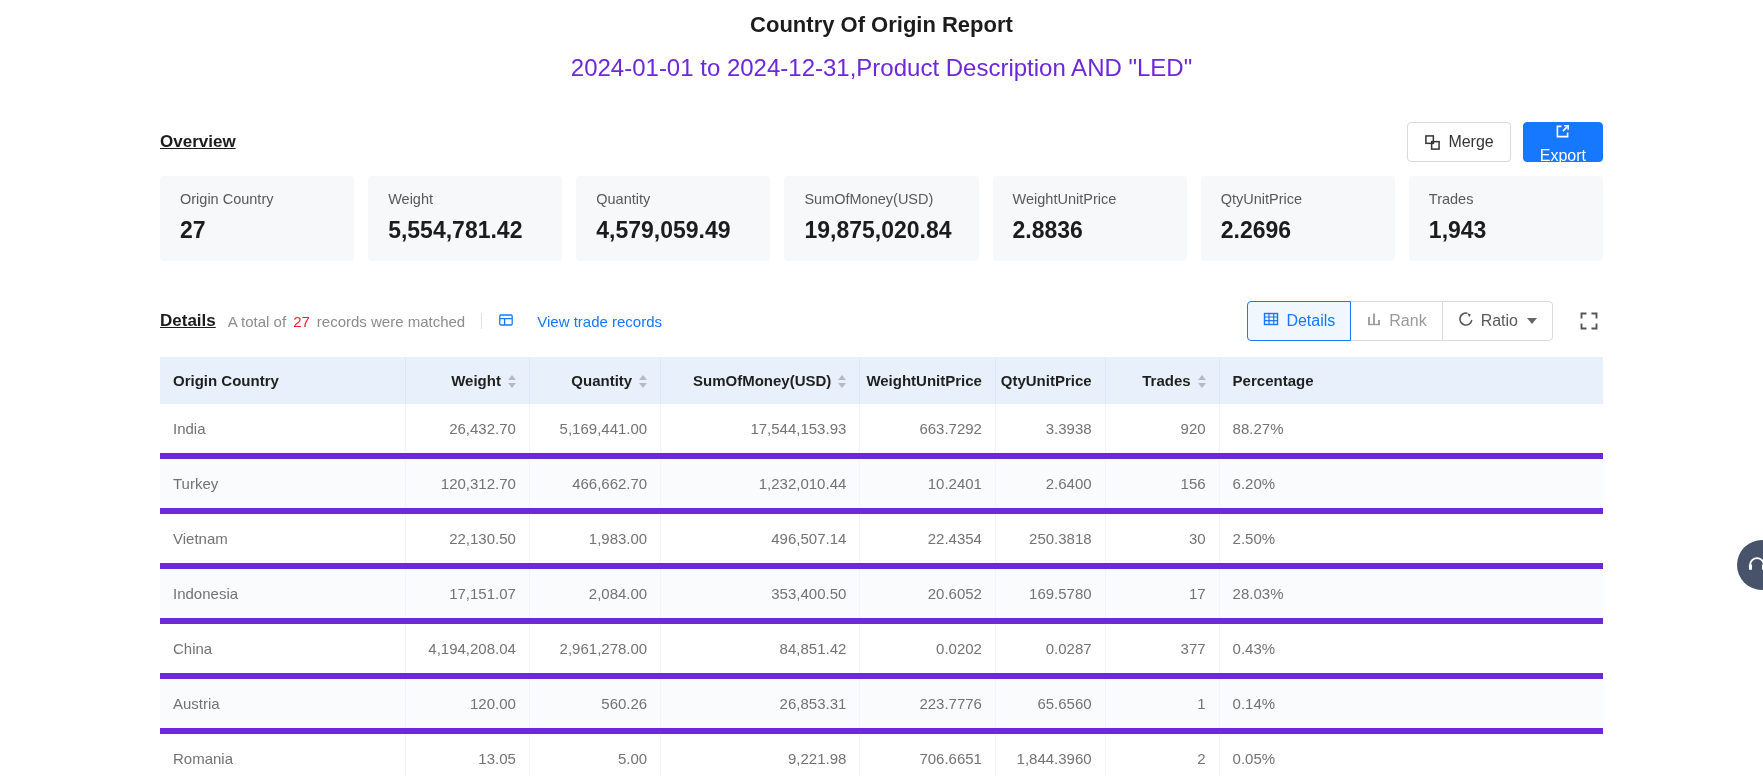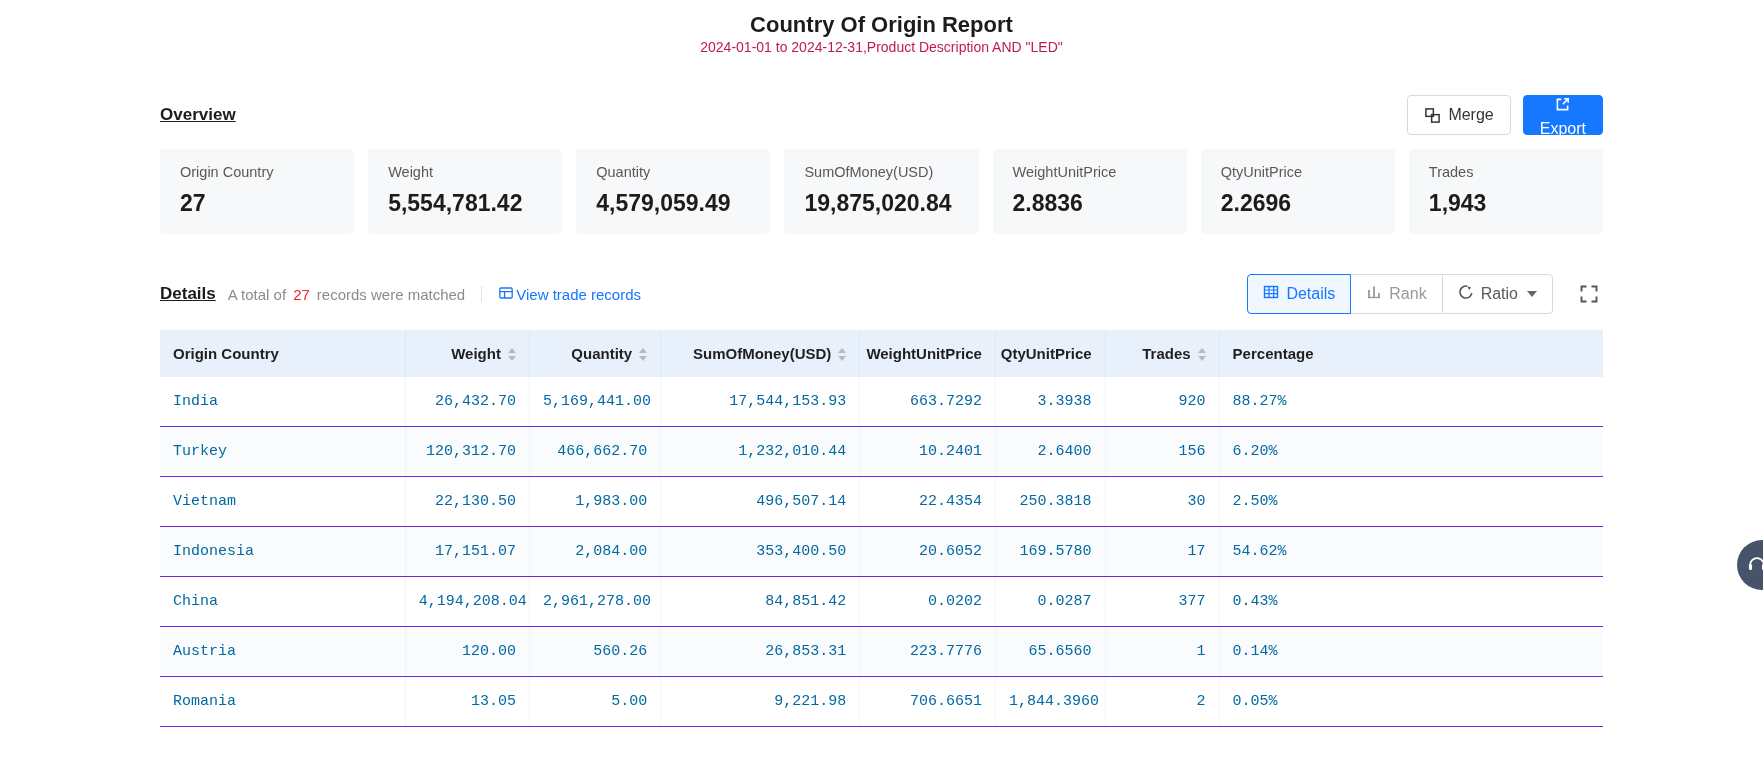--- a/index.html
+++ b/index.html
@@ -8,21 +8,21 @@
     font-family: "Liberation Sans", sans-serif;
     color:#222;
     min-width:1763px;
     overflow-x:hidden;
   }
   .page { width:1461px; margin:0 auto; position:relative; padding:6px 9px 0; }
 
   
   .report-header { text-align:center; }
   .page-title { font-size:22px; font-weight:600; margin:6px 0 0; color:#1c1c1c; }
-  .page-subtitle { font-size:14px; color:#be185d; margin-top:1px; }
+  .page-subtitle { font-size:24px; color:#6d28d9; margin-top:16px; }
 
   
   .section-bar { display:flex; align-items:center; justify-content:space-between; margin-top:40px; }
   .section-heading { font-size:17px; font-weight:700; color:#1c1c1c;text-decoration:underline; }
   .bar-left { display:flex; align-items:center; gap:12px; }
   .bar-right { display:flex; align-items:center; }
 
   
   .btn {
     display:inline-flex; align-items:center; gap:7px;
@@ -37,21 +37,21 @@
   
   .cards { display:flex; gap:14px; margin-top:14px; }
   .card { flex:1; background:#f7f8fa; border-radius:4px; padding:15px 20px 17px; }
   .card-label { font-size:14.5px; color:#595959; }
   .card-value { font-size:23px; font-weight:700; color:#1c1c1c; margin-top:10px; }
 
   
   .matched { font-size:15px; color:#8c8c8c; display:flex; align-items:center; gap:5px; }
   .matched .count { color:#f5222d; margin:0 2px; }
   .v-divider { width:1px; height:16px; background:#e0e0e0; margin:0 4px; }
-  .link { display:inline-flex; align-items:center; gap:2px; font-size:15px; color:#1677ff; text-decoration:none; cursor:pointer; }
+  .link { display:inline-flex; align-items:center; gap:23px; font-size:15px; color:#1677ff; text-decoration:none; cursor:pointer; }
 
   .segmented { display:flex; }
   .seg-btn {
     display:inline-flex; align-items:center; gap:7px;
     height:40px; padding:0 15px; margin-left:-1px;
     background:#fff; border:1px solid #d9d9d9;
     font-family:inherit; font-size:16px; color:#595959; cursor:pointer;
   }
   .seg-btn:first-child { border-radius:4px 0 0 4px; margin-left:0; }
   .seg-btn:last-child { border-radius:0 4px 4px 0; }
@@ -62,22 +62,22 @@
   .fullscreen-btn { background:none; border:none; cursor:pointer; margin-left:22px; padding:4px; color:#555; display:inline-flex; }
 
   
   table { width:100%; border-collapse:collapse; margin-top:16px; font-size:15px; table-layout:fixed; }
   thead th {
     background:#e8f1fb; font-weight:700; color:#1f1f1f;
     padding:15px 13px; text-align:left; border-right:1px solid #d9e7f7;
   }
   thead th:last-child { border-right:none; }
   tbody td {
-    padding:16px 13px; color:#0369a1;
-    border-bottom:1px solid #6d28d9; border-right:1px solid #f2f4f7;font-family:Liberation Mono, monospace;
+    padding:16px 13px; color:#737373;
+    border-bottom:6px solid #6d28d9; border-right:1px solid #f2f4f7;
   }
   tbody td:last-child { border-right:none; }
   tbody tr:nth-child(even) { background:#fafbfd; }
   .num { text-align:right; }
   th.num .th-inner { justify-content:flex-end; }
   .th-inner { display:flex; align-items:center; gap:7px; }
   .sort-icon { display:inline-flex; flex-direction:column; gap:3px; transform:translateY(1px); }
   .sort-icon .up { width:0; height:0; border-left:4.5px solid transparent; border-right:4.5px solid transparent; border-bottom:5.5px solid #b3bac4; }
   .sort-icon .down { width:0; height:0; border-left:4.5px solid transparent; border-right:4.5px solid transparent; border-top:5.5px solid #b3bac4; }
 
@@ -323,21 +323,21 @@
           <td>2.50%</td>
         </tr>
         <tr>
           <td>Indonesia</td>
           <td class="num">17,151.07</td>
           <td class="num">2,084.00</td>
           <td class="num">353,400.50</td>
           <td class="num">20.6052</td>
           <td class="num">169.5780</td>
           <td class="num">17</td>
-          <td>54.62%</td>
+          <td>28.03%</td>
         </tr>
         <tr>
           <td>China</td>
           <td class="num">4,194,208.04</td>
           <td class="num">2,961,278.00</td>
           <td class="num">84,851.42</td>
           <td class="num">0.0202</td>
           <td class="num">0.0287</td>
           <td class="num">377</td>
           <td>0.43%</td>

